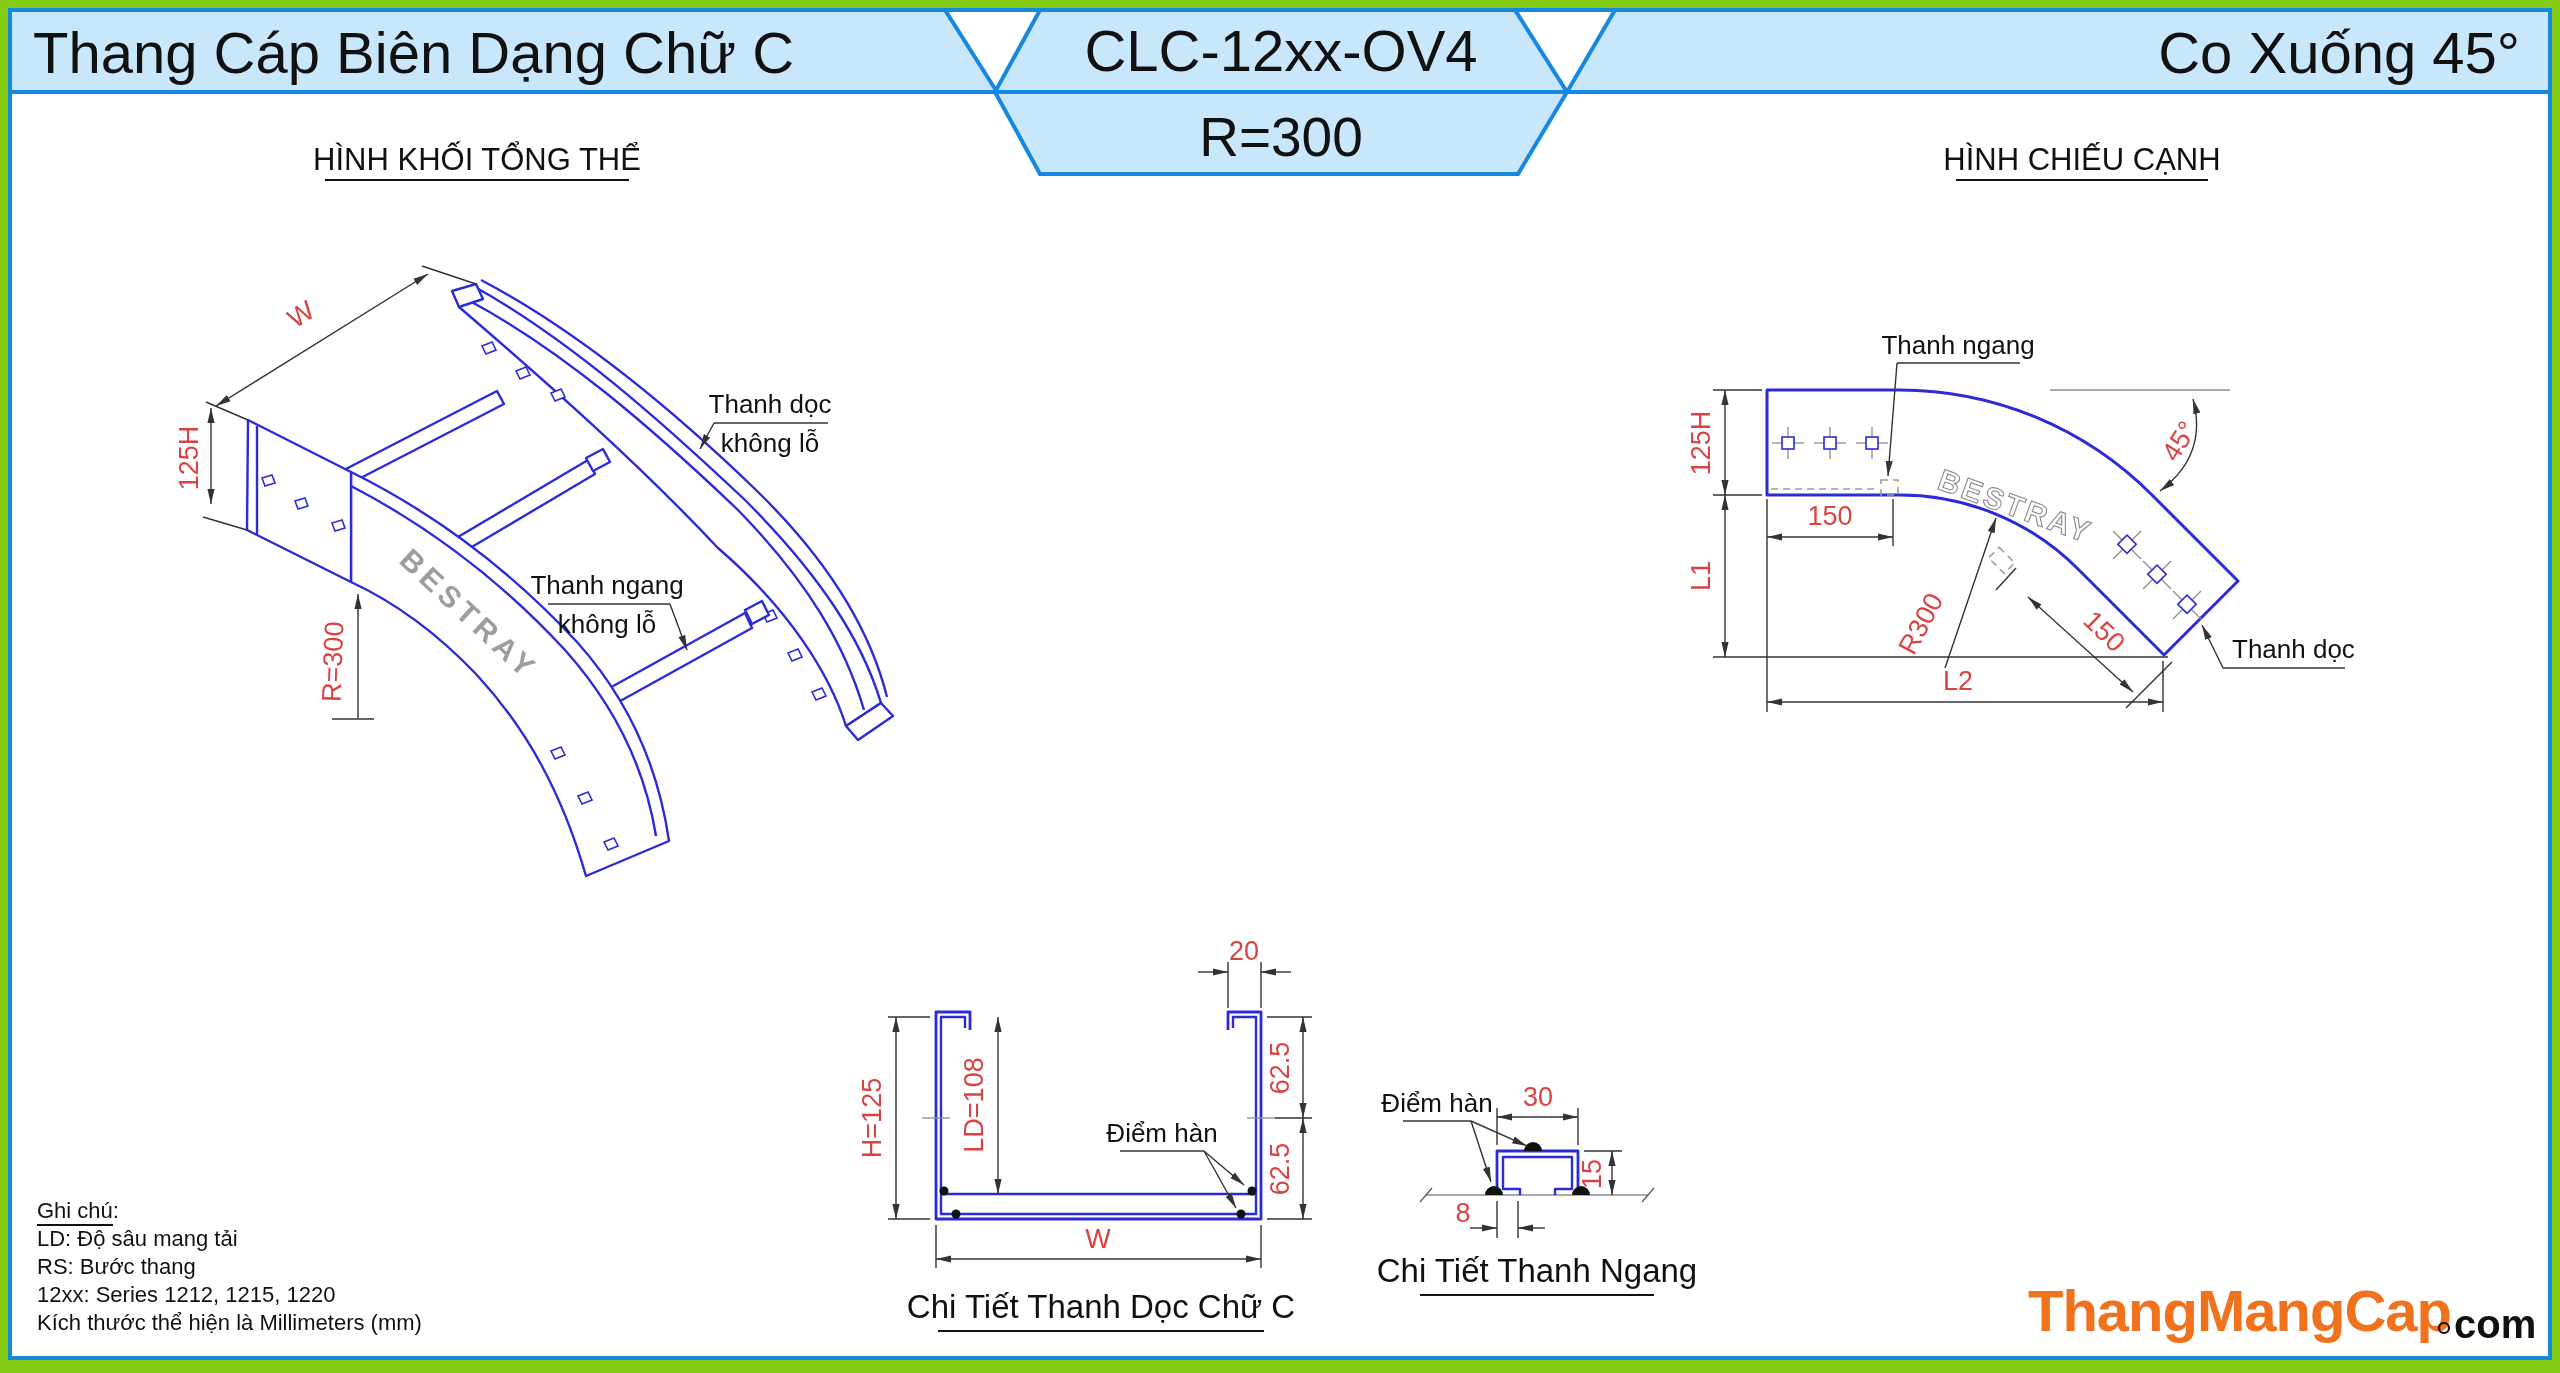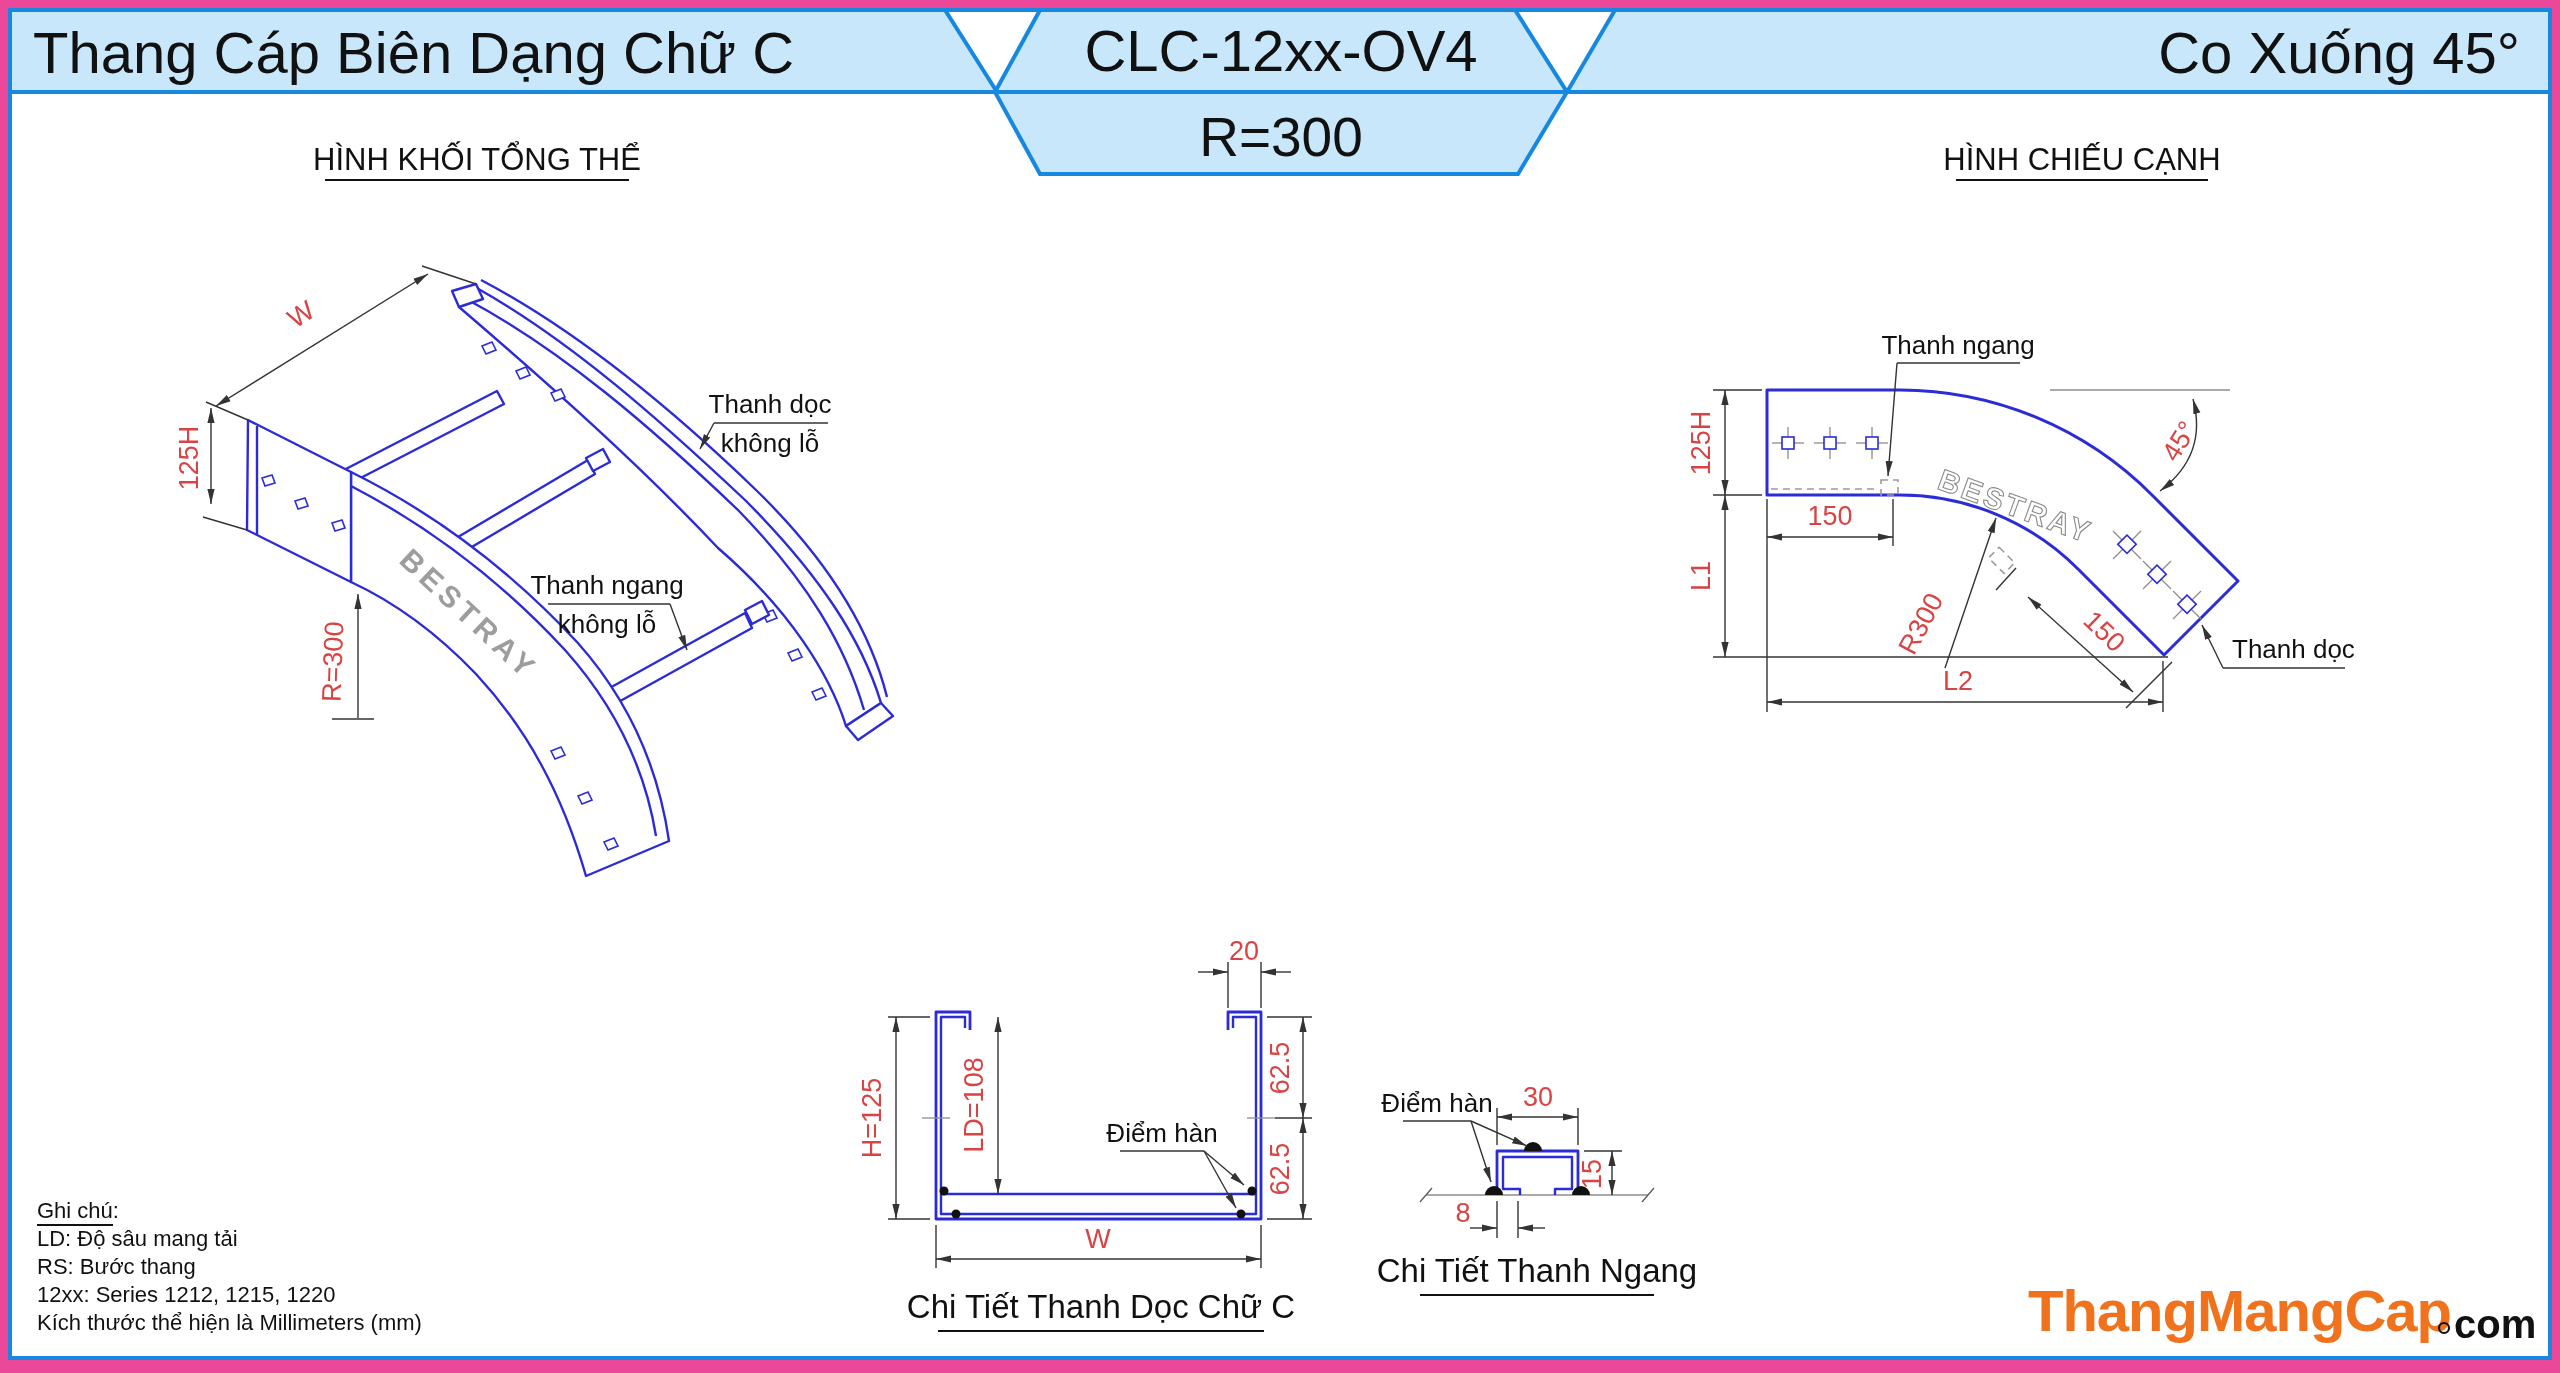--- a/index.html
+++ b/index.html
@@ -1,16 +1,16 @@
 <!DOCTYPE html>
 <html><head>
 <meta charset="utf-8">
 <style>
   html,body{margin:0;padding:0;background:#fff;}
-  .page{width:2560px;height:1373px;position:relative;background:#ec4899;font-family:"Liberation Sans",sans-serif;}
+  .page{width:2560px;height:1373px;position:relative;background:#84cc16;font-family:"Liberation Sans",sans-serif;}
   svg text{font-family:"Liberation Sans","DejaVu Sans",sans-serif;}
   .t-band{font-size:58px;fill:#111;}
   .t-band2{font-size:55px;fill:#111;}
   .t-head{font-size:31px;fill:#111;}
   .t-title{font-size:33px;fill:#111;}
   .t-label{font-size:26px;fill:#111;}
   .t-dim{font-size:27px;fill:#d94343;}
   .t-note{font-size:22px;fill:#111;}
   .t-brand{font-size:58px;font-weight:bold;fill:#f0721d;letter-spacing:-1px;}
   .t-brand2{font-size:40px;font-weight:bold;fill:#111;}

